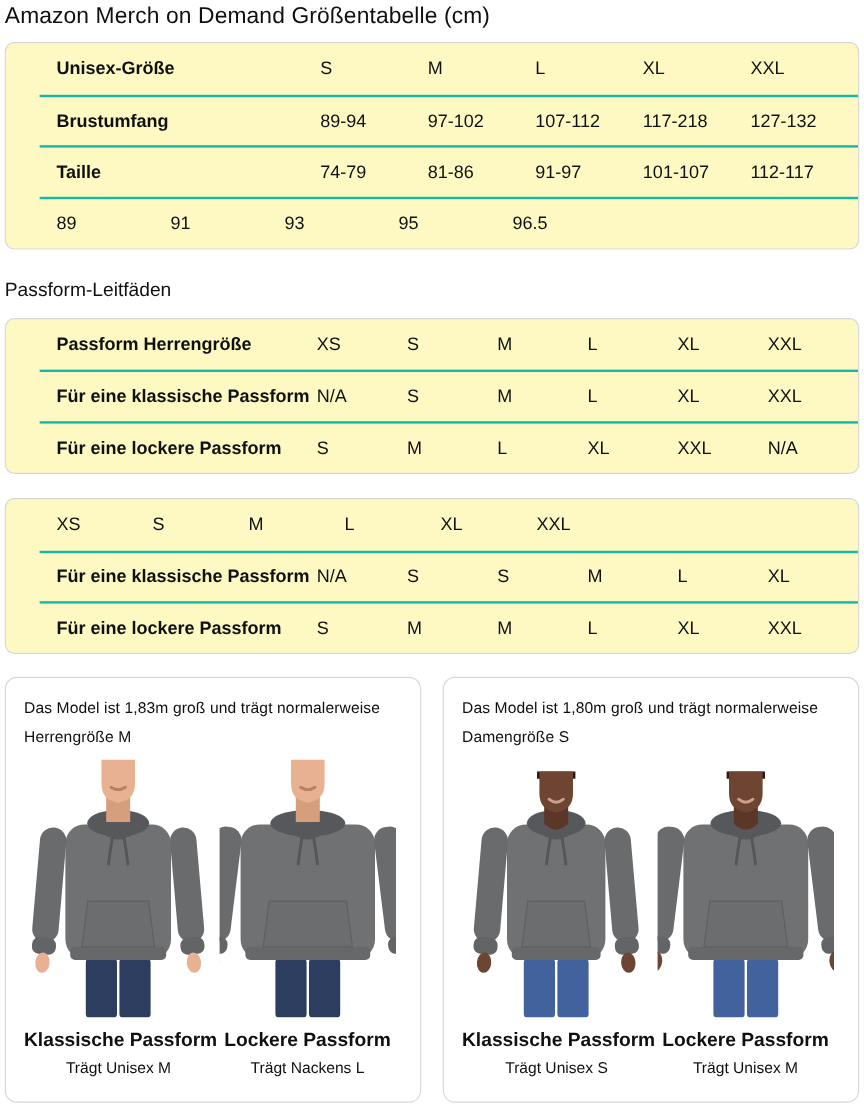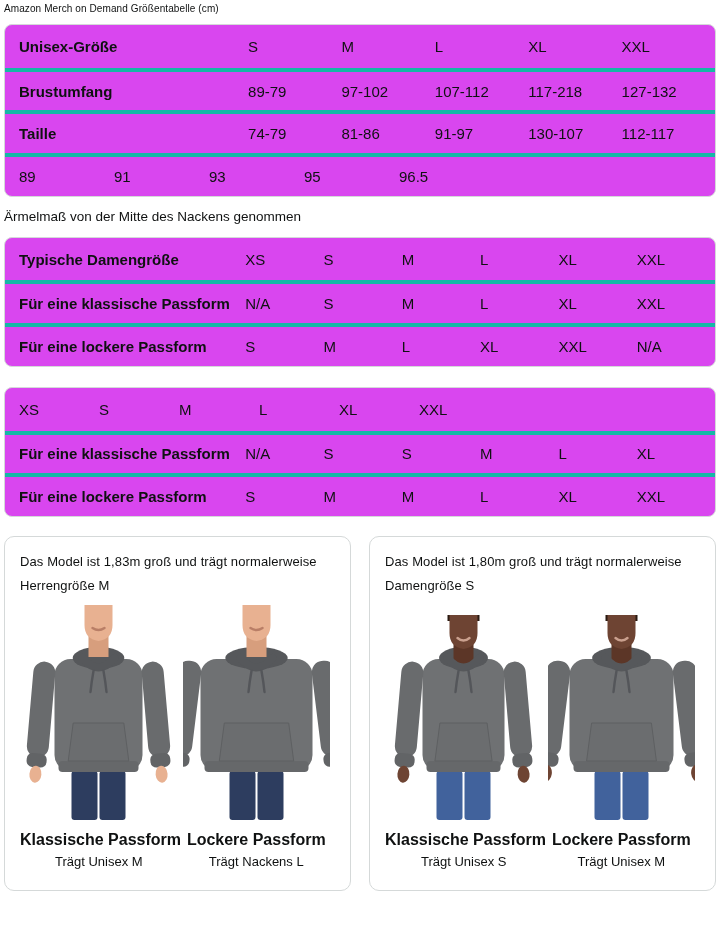--- a/index.html
+++ b/index.html
@@ -6,32 +6,33 @@
   html, body { background: #ffffff; }
   body {
     width: 720px; height: 925px;
     font-family: "Liberation Sans", "DejaVu Sans", sans-serif;
     color: #0f1111;
     overflow: hidden;
   }
   .container { width: 720px; padding: 0; }
 
   .page-title {
-    font-size: 10px; font-weight: 400;
+    font-size: 19px; font-weight: 400;
     margin: 3px 0 0 4px; letter-spacing: 0.1px;
   }
 
   .card-table {
-    margin: 0 4px; background: #d946ef;
+    margin: 0 4px; background: #fef9c3;
     border: 1px solid #d5d9d9; border-radius: 8px;
     overflow: hidden;
+    padding-left: 28px;
   }
   #size-table { margin-top: 10px; }
   .trow { display: flex; align-items: center; height: 42.7px; padding-left: 14px; }
-  .trow + .trow { border-top: 4px solid #14b8a6; }
+  .trow + .trow { border-top: 2px solid #14b8a6; }
   .tlabel { font-weight: bold; font-size: 15px; }
   .tcell  { font-size: 15px; }
   .size-cols .tlabel { width: 233px; }
   .size-cols .tcell  { width: 95px; }
   .fit-cols  .tlabel { width: 231px; }
   .fit-cols  .tcell  { width: 80px; }
 
   .footnote { font-size: 13.5px; margin: 12px 0 0 4px; }
   .section-heading { font-size: 16px; font-weight: 400; margin: 26px 0 0 4px; }
   #fit-table-men   { margin-top: 13px; }
@@ -61,49 +62,49 @@
     <div class="trow">
       <div class="tlabel">Unisex-Größe</div>
       <div class="tcell">S</div>
       <div class="tcell">M</div>
       <div class="tcell">L</div>
       <div class="tcell">XL</div>
       <div class="tcell">XXL</div>
     </div>
     <div class="trow">
       <div class="tlabel">Brustumfang</div>
-      <div class="tcell">89-79</div>
+      <div class="tcell">89-94</div>
       <div class="tcell">97-102</div>
       <div class="tcell">107-112</div>
       <div class="tcell">117-218</div>
       <div class="tcell">127-132</div>
     </div>
     <div class="trow">
       <div class="tlabel">Taille</div>
       <div class="tcell">74-79</div>
       <div class="tcell">81-86</div>
       <div class="tcell">91-97</div>
-      <div class="tcell">130-107</div>
+      <div class="tcell">101-107</div>
       <div class="tcell">112-117</div>
     </div>
     <div class="trow">
       <div class="tcell">89</div>
       <div class="tcell">91</div>
       <div class="tcell">93</div>
       <div class="tcell">95</div>
       <div class="tcell">96.5</div>
     </div>
   </div>
 
-  <div class="footnote">Ärmelmaß von der Mitte des Nackens genommen</div>
-
+
+  <div class="section-heading">Passform-Leitfäden</div>
 
   <div class="card-table fit-cols" id="fit-table-men">
     <div class="trow">
-      <div class="tlabel">Typische Damengröße</div>
+      <div class="tlabel">Passform Herrengröße</div>
       <div class="tcell">XS</div>
       <div class="tcell">S</div>
       <div class="tcell">M</div>
       <div class="tcell">L</div>
       <div class="tcell">XL</div>
       <div class="tcell">XXL</div>
     </div>
     <div class="trow">
       <div class="tlabel">Für eine klassische Passform</div>
       <div class="tcell">N/A</div>

